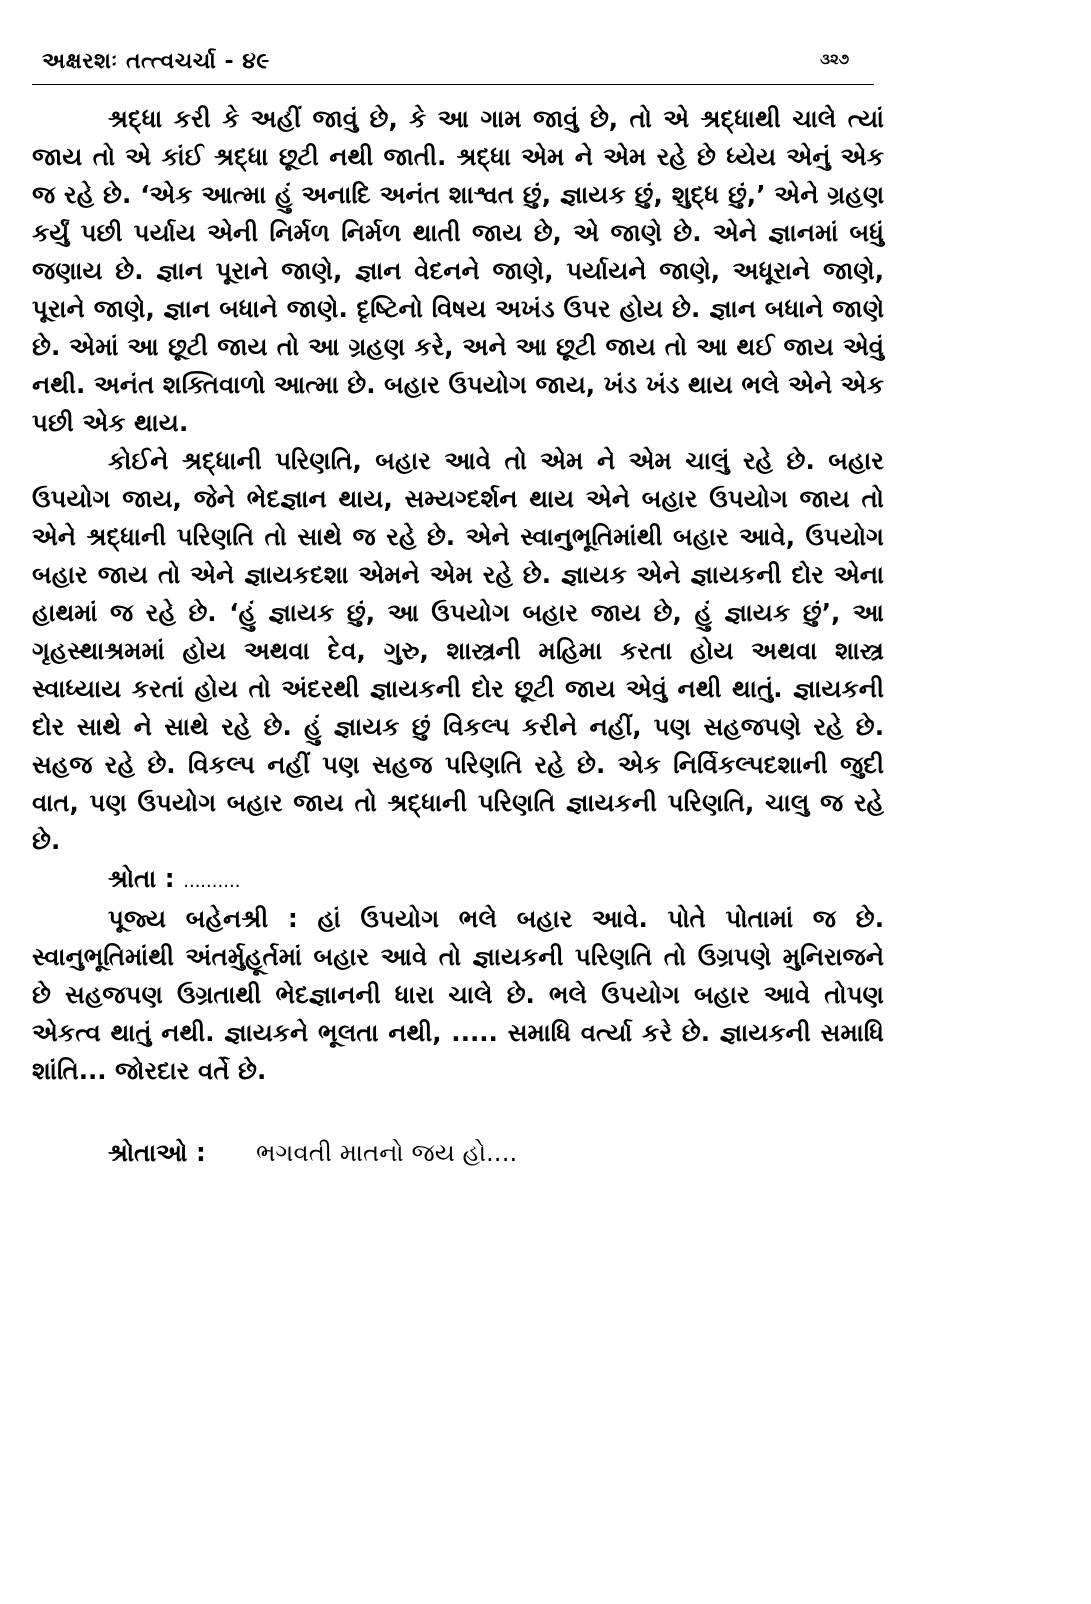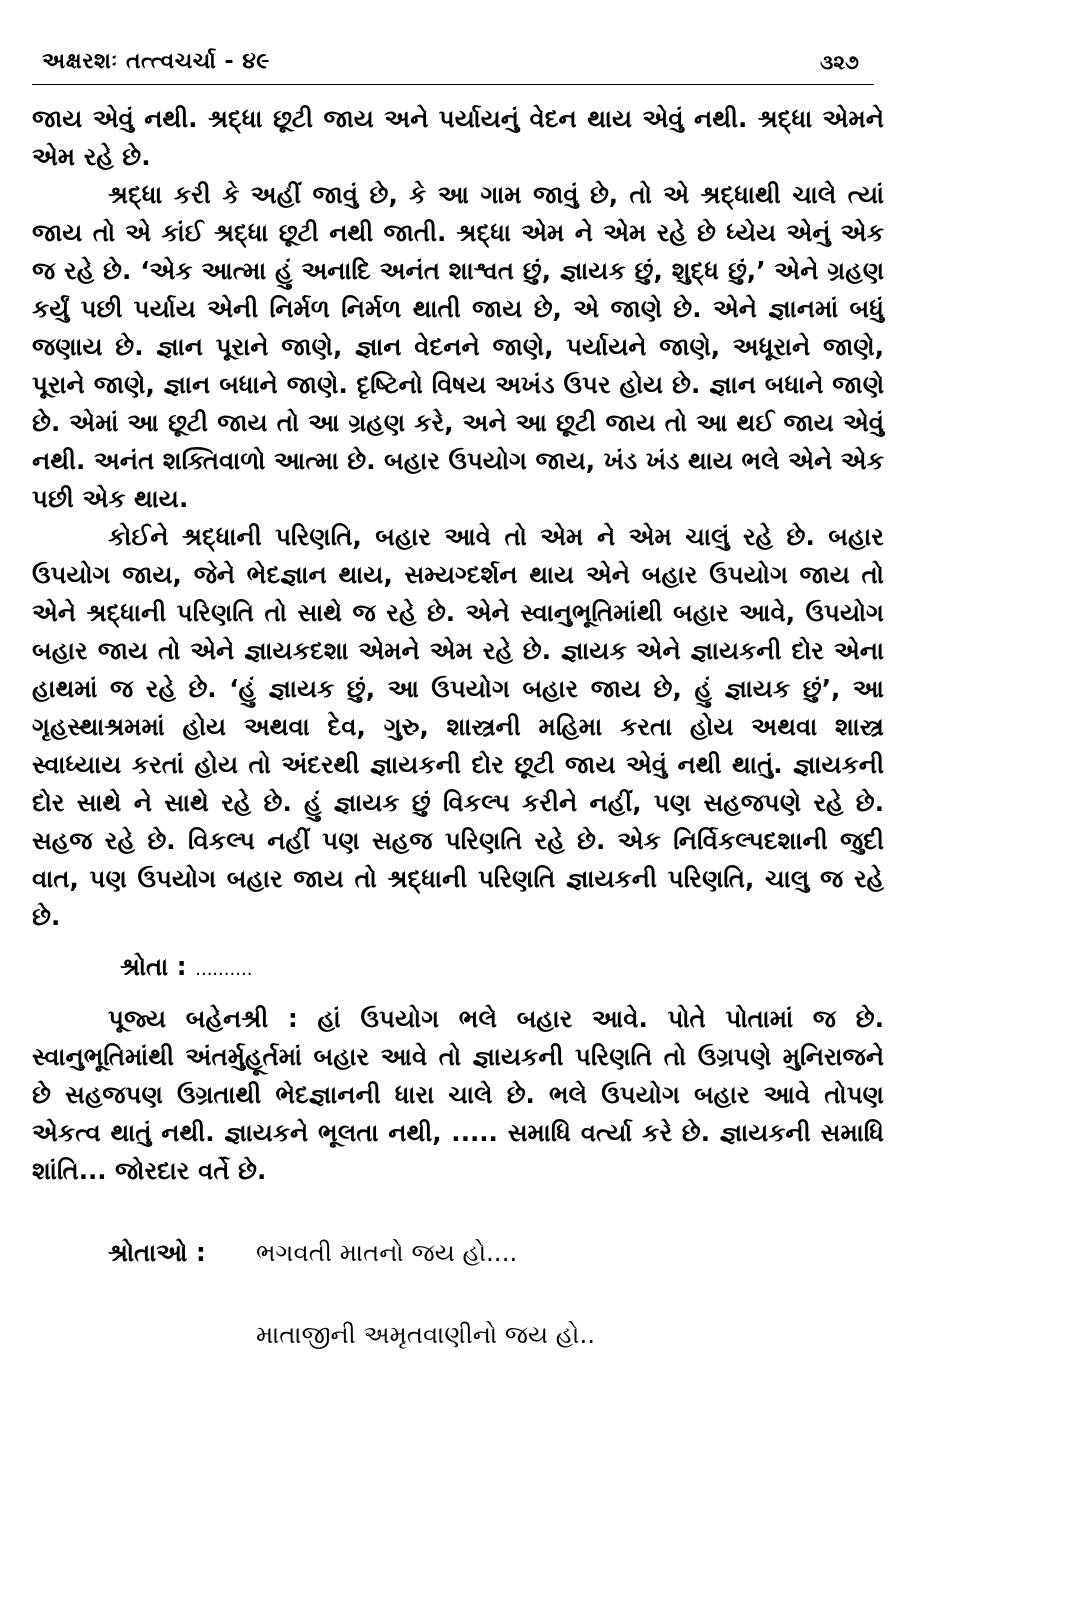--- a/index.html
+++ b/index.html
@@ -8,67 +8,62 @@
     font-family: "DejaVu Sans", sans-serif; color: #000;
   }
   .page { position: absolute; left: 32px; top: 0; width: 852px; }
   .header {
     position: absolute; top: 48px; left: 8px; width: 852px; height: 36px;
   }
   .header-title {
     position: absolute; left: 2px; top: 0; font-size: 22px; font-weight: bold; letter-spacing: 0.5px;
   }
   .page-number {
-    position: absolute; left: 780px; top: 2px; font-size: 20px; font-weight: bold;
+    position: absolute; left: 780px; top: 2px; font-size: 15px; font-weight: bold;
   }
   .rule {
     position: absolute; top: 84px; left: 0; width: 842px; height: 0;
     border-top: 1.5px solid #000;
   }
   .body-text {
     position: absolute; top: 100px; left: 0; width: 852px;
     font-size: 24.5px; font-weight: bold; line-height: 38px;
     text-align: justify;
   }
   .para { margin: 0; }
   .para.indent { text-indent: 76px; }
-  .speaker-line { margin: 12px; padding-left: 76px; }
+  .speaker-line { margin: 0; padding-left: 76px; }
   .speaker { font-weight: bold; }
   .dots { font-weight: normal; font-size: 18px; }
   .chant-block { position: relative; margin: 0; }
   .chant-row { display: flex; align-items: baseline; margin-top: 44px; }
   .chant-label { width: 224px; padding-left: 76px; box-sizing: border-box; font-weight: bold; }
   .chant-text { font-weight: normal; }
 </style>
 </head>
 <body>
 
 <div class="page">
   <div class="header">
     <span class="header-title">અક્ષરશઃ તત્ત્વચર્ચા - ૪૯</span>
     <span class="page-number">૩૨૭</span>
   </div>
   <div class="rule"></div>
 
   <div class="body-text">
-    <p class="para">જાય એવું નથી. શ્રદ્ધા છૂટી જાય અને પર્યાયનું વેદન થાય એવું નથી. શ્રદ્ધા એમને એમ રહે છે.</p>
     <p class="para indent">શ્રદ્ધા કરી કે અહીં જાવું છે, કે આ ગામ જાવું છે, તો એ શ્રદ્ધાથી ચાલે ત્યાં જાય તો એ કાંઈ શ્રદ્ધા છૂટી નથી જાતી. શ્રદ્ધા એમ ને એમ રહે છે ધ્યેય એનું એક જ રહે છે. ‘એક આત્મા હું અનાદિ અનંત શાશ્વત છું, જ્ઞાયક છું, શુદ્ધ છું,’ એને ગ્રહણ કર્યું પછી પર્યાય એની નિર્મળ નિર્મળ થાતી જાય છે, એ જાણે છે. એને જ્ઞાનમાં બધું જણાય છે. જ્ઞાન પૂરાને જાણે, જ્ઞાન વેદનને જાણે, પર્યાયને જાણે, અધૂરાને જાણે, પૂરાને જાણે, જ્ઞાન બધાને જાણે. દૃષ્ટિનો વિષય અખંડ ઉપર હોય છે. જ્ઞાન બધાને જાણે છે. એમાં આ છૂટી જાય તો આ ગ્રહણ કરે, અને આ છૂટી જાય તો આ થઈ જાય એવું નથી. અનંત શક્તિવાળો આત્મા છે. બહાર ઉપયોગ જાય, ખંડ ખંડ થાય ભલે એને એક પછી એક થાય.</p>
     <p class="para indent">કોઈને શ્રદ્ધાની પરિણતિ, બહાર આવે તો એમ ને એમ ચાલું રહે છે. બહાર ઉપયોગ જાય, જેને ભેદજ્ઞાન થાય, સમ્યગ્દર્શન થાય એને બહાર ઉપયોગ જાય તો એને શ્રદ્ધાની પરિણતિ તો સાથે જ રહે છે. એને સ્વાનુભૂતિમાંથી બહાર આવે, ઉપયોગ બહાર જાય તો એને જ્ઞાયકદશા એમને એમ રહે છે. જ્ઞાયક એને જ્ઞાયકની દોર એના હાથમાં જ રહે છે. ‘હું જ્ઞાયક છું, આ ઉપયોગ બહાર જાય છે, હું જ્ઞાયક છું’, આ ગૃહસ્થાશ્રમમાં હોય અથવા દેવ, ગુરુ, શાસ્ત્રની મહિમા કરતા હોય અથવા શાસ્ત્ર સ્વાધ્યાય કરતાં હોય તો અંદરથી જ્ઞાયકની દોર છૂટી જાય એવું નથી થાતું. જ્ઞાયકની દોર સાથે ને સાથે રહે છે. હું જ્ઞાયક છું વિકલ્પ કરીને નહીં, પણ સહજપણે રહે છે. સહજ રહે છે. વિકલ્પ નહીં પણ સહજ પરિણતિ રહે છે. એક નિર્વિકલ્પદશાની જુદી વાત, પણ ઉપયોગ બહાર જાય તો શ્રદ્ધાની પરિણતિ જ્ઞાયકની પરિણતિ, ચાલુ જ રહે છે.</p>
 
     <p class="speaker-line">
       <span class="speaker">શ્રોતા :</span>
       <span class="dots">..........</span>
     </p>
 
     <p class="para indent"><span class="speaker">પૂજ્ય બહેનશ્રી :</span> <span>હાં ઉપયોગ ભલે બહાર આવે. પોતે પોતામાં જ છે. સ્વાનુભૂતિમાંથી અંતર્મુહૂર્તમાં  બહાર આવે તો જ્ઞાયકની પરિણતિ તો ઉગ્રપણે મુનિરાજને છે સહજપણ ઉગ્રતાથી ભેદજ્ઞાનની ધારા ચાલે છે. ભલે ઉપયોગ બહાર આવે તોપણ એકત્વ થાતું નથી. જ્ઞાયકને ભૂલતા નથી, ..... સમાધિ વર્ત્યા કરે છે. જ્ઞાયકની સમાધિ શાંતિ... જોરદાર વર્તે છે.</span></p>
 
     <div class="chant-block">
       <div class="chant-row">
         <span class="chant-label">શ્રોતાઓ :</span>
         <span class="chant-text">ભગવતી માતનો જય હો....</span>
       </div>
-      <div class="chant-row">
-        <span class="chant-label"></span>
-        <span class="chant-text">માતાજીની અમૃતવાણીનો જય હો..</span>
-      </div>
     </div>
   </div>
 </div>
 
 </body></html>

